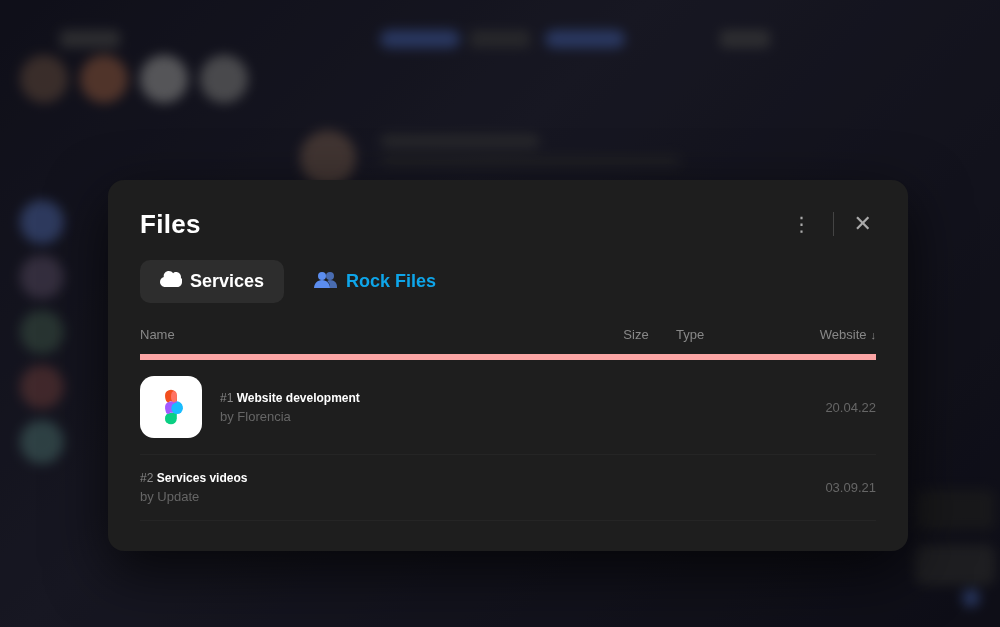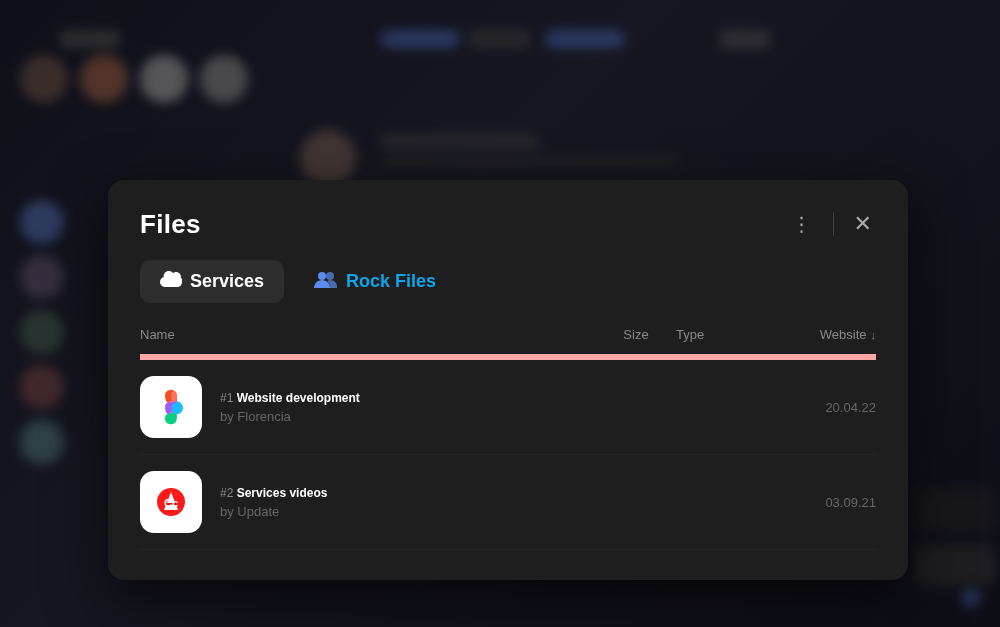--- a/index.html
+++ b/index.html
@@ -340,31 +340,20 @@
           <span>Website development</span>
         </div>
         <div class="file-sub">by Florencia</div>
       </div>
       <div class="col-size"></div>
       <div class="col-type"></div>
       <div class="file-date col-update">20.04.22</div>
     </div>
 
     <div class="file-row">
-      <div class="file-icon-wrap">
-
-        <svg class="adobe-icon" viewBox="0 0 40 40" fill="none" xmlns="http://www.w3.org/2000/svg">
-          <rect width="40" height="40" fill="white"></rect>
-          <circle cx="20" cy="20" r="14" fill="#FF0000" opacity="0.9"></circle>
-          <path d="M20 10 L13 28 L27 28 Z" fill="white"></path>
-          <path d="M15 22 L25 22" stroke="#FF0000" stroke-width="2"></path>
-
-          <text x="13" y="25" font-size="11" font-weight="bold" fill="white" font-family="Arial">Cc</text>
-        </svg>
-      </div>
       <div class="file-info">
         <div class="file-title">
           <span class="num">#2 </span>
           <span>Services videos</span>
         </div>
         <div class="file-sub">by Update</div>
       </div>
       <div class="col-size"></div>
       <div class="col-type"></div>
       <div class="file-date col-update">03.09.21</div>

